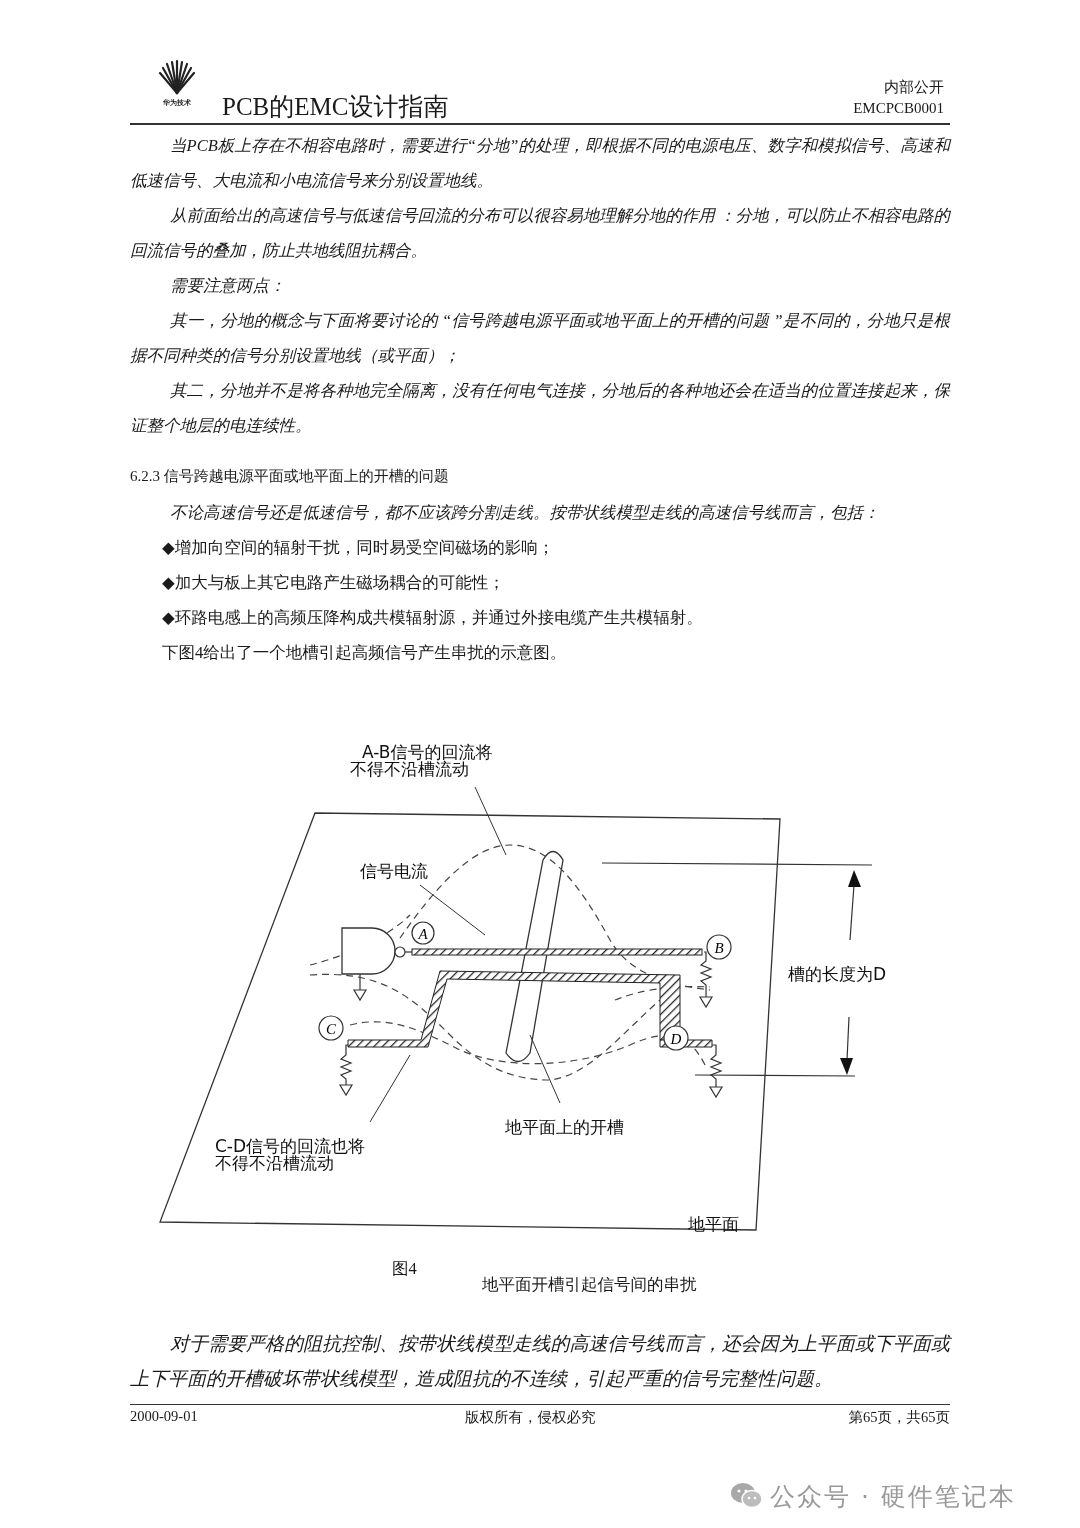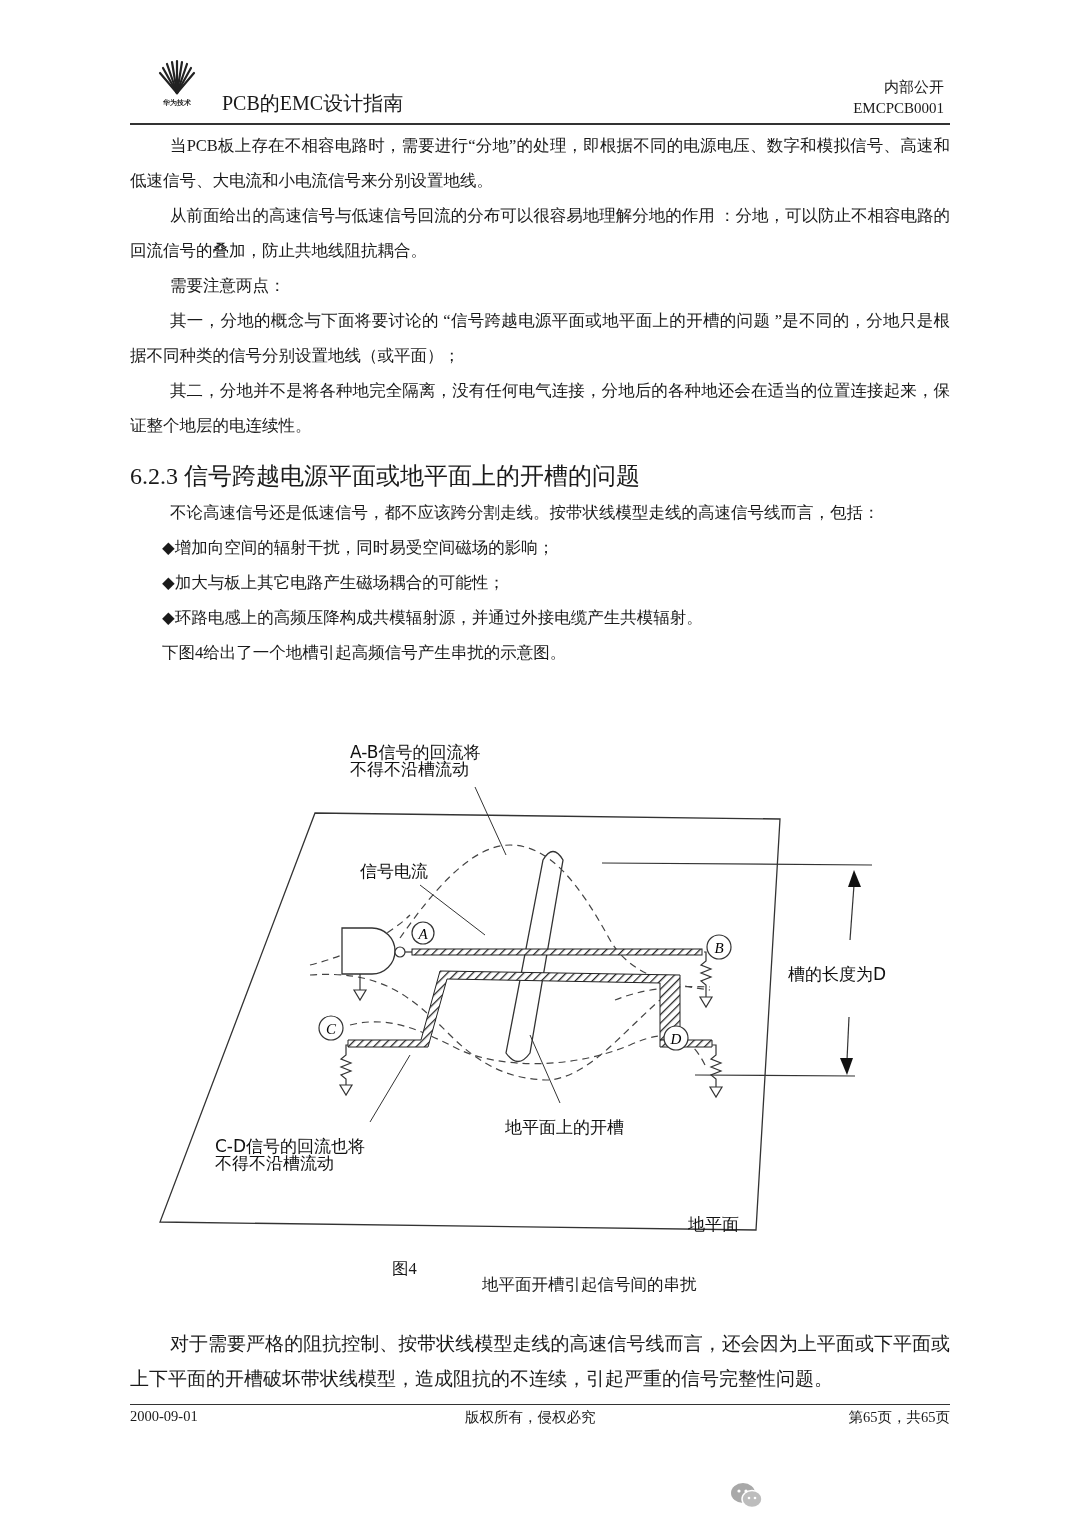--- a/index.html
+++ b/index.html
@@ -1,26 +1,26 @@
 <!DOCTYPE html>
 <html><head>
 <meta charset="utf-8">
 <style>
   html, body { margin: 0; padding: 0; background: #ffffff; }
   body { width: 1080px; height: 1528px; position: relative; overflow: hidden;
          font-family: "DejaVu Serif", "Liberation Serif", serif; color: #1a1a1a; }
   .header { position: absolute; left: 130px; top: 55px; width: 820px; height: 68px; }
   .logo { position: absolute; left: 22px; top: 4px; width: 50px; height: 50px; font-weight: bold; }
-  .doc-title { position: absolute; left: 92px; top: 35px; font-size: 20px; font-family: "Liberation Serif", serif; }
+  .doc-title { position: absolute; left: 92px; top: 35px; font-size: 25px; font-family: "Liberation Serif", serif; }
   .hdr-right { position: absolute; right: 6px; top: 22px; text-align: right; font-size: 15px; line-height: 21px; font-family: "Liberation Serif", serif; }
   .hdr-rule { position: absolute; left: 130px; top: 123px; width: 820px; height: 0; border-top: 2px solid #333; }
   .content { position: absolute; left: 130px; top: 128px; width: 820px; font-size: 16.5px; line-height: 35px; font-family: "Liberation Serif", "DejaVu Serif", serif; }
   .content p { margin: 0; text-align: justify; }
-  .indent { text-indent: 40px; }
-  .section-heading { font-size: 24px; margin-top: 14px !important; line-height: 38px; }
+  .indent { text-indent: 40px; font-style: italic; }
+  .section-heading { font-size: 15px; margin-top: 14px !important; line-height: 38px; }
   .bullet { padding-left: 40px; text-indent: -8px; }
   .figure { position: absolute; left: 150px; top: 735px; width: 800px; height: 510px; }
   .fig-label { position: absolute; font-family: "DejaVu Sans", sans-serif; font-size: 17px; line-height: 18px; color: #111; white-space: nowrap; }
   .caption { position: absolute; left: 130px; top: 1258px; width: 820px; font-size: 16.5px; font-family: "Liberation Serif", serif; }
   .caption .num { position: absolute; left: 262px; }
   .caption .txt { position: absolute; left: 352px; margin-top: 16px; }
   .after { position: absolute; left: 130px; top: 1326px; width: 820px; font-size: 19px; line-height: 35px; font-family: "Liberation Serif", serif; }
   .after p { margin: 0; text-align: justify; }
   .footer-rule { position: absolute; left: 130px; top: 1404px; width: 820px; border-top: 1.5px solid #333; }
   .footer { position: absolute; left: 130px; top: 1408px; width: 820px; font-size: 14.5px; font-family: "Liberation Serif", serif; }
@@ -127,21 +127,21 @@
     <text x="273" y="204" font-size="15" font-style="italic" text-anchor="middle" font-family="Liberation Serif, serif">A</text>
     <text x="569" y="218" font-size="15" font-style="italic" text-anchor="middle" font-family="Liberation Serif, serif">B</text>
     <text x="181" y="299" font-size="15" font-style="italic" text-anchor="middle" font-family="Liberation Serif, serif">C</text>
     <text x="526" y="309" font-size="15" font-style="italic" text-anchor="middle" font-family="Liberation Serif, serif">D</text>
 
     <line x1="325" y1="52" x2="356" y2="120" stroke="#333" stroke-width="1"></line>
     <line x1="270" y1="150" x2="335" y2="200" stroke="#333" stroke-width="1"></line>
     <line x1="380" y1="300" x2="410" y2="368" stroke="#333" stroke-width="1"></line>
     <line x1="260" y1="320" x2="220" y2="387" stroke="#333" stroke-width="1"></line>
   </svg>
-  <div class="fig-label" style="left:200px;top:8px;">A-B信号的回流将</div>
+  <div class="fig-label" style="left:212px;top:8px;">A-B信号的回流将</div>
   <div class="fig-label" style="left:200px;top:25px;">不得不沿槽流动</div>
   <div class="fig-label" style="left:210px;top:127px;">信号电流</div>
   <div class="fig-label" style="left:638px;top:230px;">槽的长度为D</div>
   <div class="fig-label" style="left:355px;top:383px;">地平面上的开槽</div>
   <div class="fig-label" style="left:65px;top:402px;">C-D信号的回流也将</div>
   <div class="fig-label" style="left:65px;top:419px;">不得不沿槽流动</div>
   <div class="fig-label" style="left:538px;top:480px;">地平面</div>
 </div>
 
 <div class="caption">
@@ -162,13 +162,14 @@
 
 <div class="watermark">
   <svg width="34" height="30" viewBox="0 0 34 30">
     <ellipse cx="13" cy="12" rx="12" ry="10" fill="#a8a8a8"></ellipse>
     <ellipse cx="22" cy="18" rx="10" ry="8.5" fill="#bdbdbd" stroke="#fff" stroke-width="1.5"></ellipse>
     <circle cx="9" cy="10" r="1.6" fill="#fff"></circle>
     <circle cx="16" cy="10" r="1.6" fill="#fff"></circle>
     <circle cx="19" cy="17" r="1.3" fill="#fff"></circle>
     <circle cx="25" cy="17" r="1.3" fill="#fff"></circle>
   </svg>
+  <span>公众号 · 硬件笔记本</span>
 </div>
 
 </body></html>

